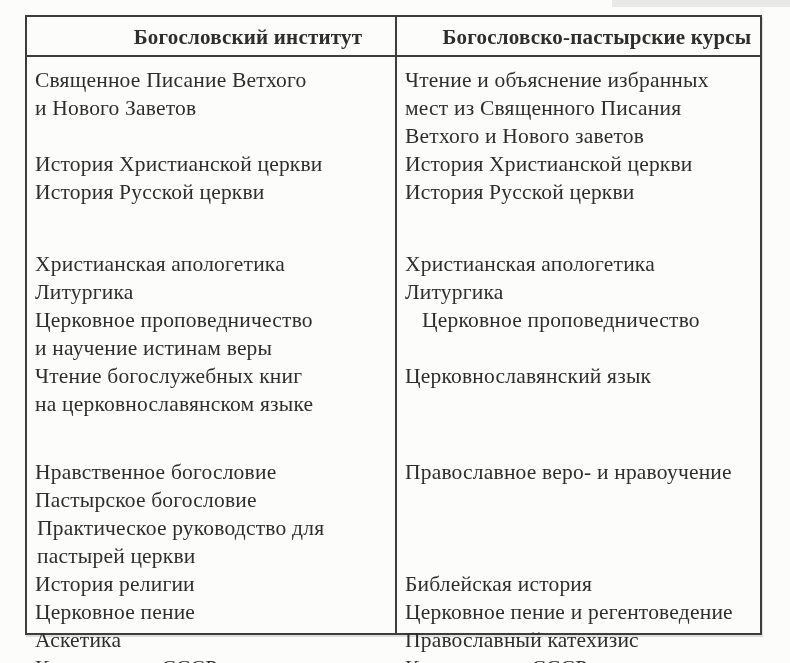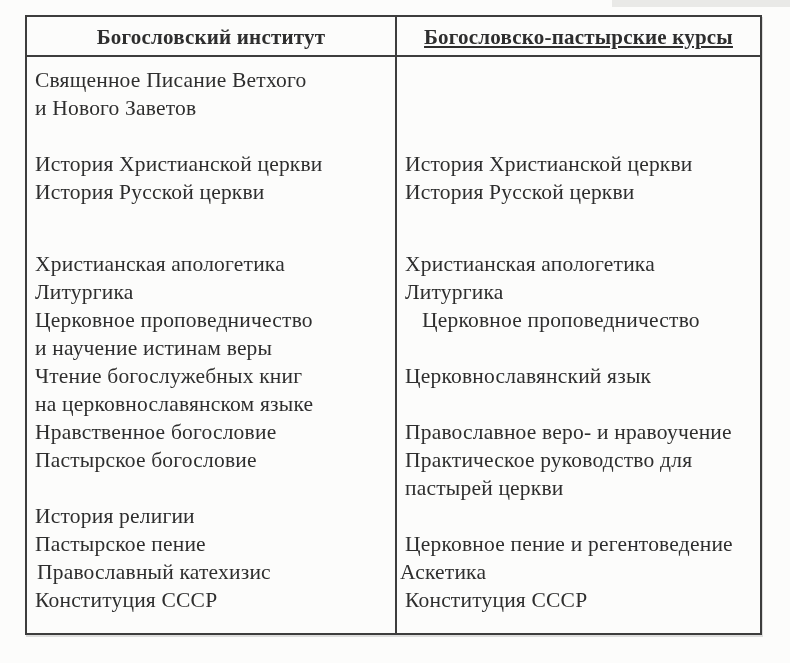--- a/index.html
+++ b/index.html
@@ -24,29 +24,29 @@
     position:absolute; left:25px; top:15px; width:737px; height:620px;
     border:2px solid var(--line);
     background:var(--paper);
     box-shadow:1px 2px 0 rgba(0,0,0,0.12);
   }
   .divider{
     position:absolute; left:368px; top:0; bottom:0; width:2px;
     background:var(--line);
   }
   .thead{
-    display:flex; height:40px; border-bottom:2px solid var(--line);
+    display:flex; height:40px; border-bottom:2px solid var(--line);padding-left:37px;
   }
   .th{
     display:flex; align-items:center; justify-content:center;
     font-weight:bold; font-size:21px; letter-spacing:.2px;
     padding-top:2px;
   }
   .th.left{ width:368px; }
-  .th.right{ flex:1; margin-left:2px;text-decoration:underline; }
+  .th.right{ flex:1; margin-left:2px; }
   .tbody{ padding-top:9px; }
   .tr{ display:flex; }
   .td{
     font-size:21.5px; line-height:28px; letter-spacing:.2px;
     white-space:pre-line; padding:0 8px;
   }
   .td.left{ width:368px; }
   .td.right{ flex:1; margin-left:2px; }
 </style>
 </head>
@@ -57,20 +57,23 @@
 <div class="table">
   <div class="divider"></div>
   <div class="thead">
     <div class="th left">Богословский институт</div>
     <div class="th right">Богословско-пастырские курсы</div>
   </div>
   <div class="tbody" id="tbody">
       <div class="tr" style="min-height: 84px;">
         <div class="td left">Священное Писание Ветхого
 и Нового Заветов</div>
+        <div class="td right">Чтение и объяснение избранных
+мест из Священного Писания
+Ветхого и Нового заветов</div>
       </div>
       <div class="tr" style="min-height: 28px;">
         <div class="td left">История Христианской церкви</div>
         <div class="td right">История Христианской церкви</div>
       </div>
       <div class="tr" style="min-height: 28px;">
         <div class="td left">История Русской церкви</div>
         <div class="td right">История Русской церкви</div>
       </div>
       <div class="tr" style="min-height: 28px; margin-top: 44px;">
@@ -84,38 +87,39 @@
       <div class="tr" style="min-height: 56px; gap: 17px;">
         <div class="td left">Церковное проповедничество
 и научение истинам веры</div>
         <div class="td right">Церковное проповедничество</div>
       </div>
       <div class="tr" style="min-height: 56px;">
         <div class="td left">Чтение богослужебных книг
 на церковнославянском языке</div>
         <div class="td right">Церковнославянский язык</div>
       </div>
-      <div class="tr" style="min-height: 28px;">
+      <div class="tr" style="min-height: 28px; margin-top: 40px;">
         <div class="td left">Нравственное богословие</div>
         <div class="td right">Православное веро- и нравоучение</div>
       </div>
-      <div class="tr" style="min-height: 56px;">
+      <div class="tr" style="min-height: 56px; flex-direction: column;">
         <div class="td left">Пастырское богословие</div>
         <div class="td right">Практическое руководство для
 пастырей церкви</div>
       </div>
       <div class="tr" style="min-height: 28px;">
         <div class="td left">История религии</div>
+        <div class="td right">Библейская история</div>
       </div>
       <div class="tr" style="min-height: 28px;">
-        <div class="td left">Пастырское пение</div>
+        <div class="td left">Церковное пение</div>
         <div class="td right">Церковное пение и регентоведение</div>
       </div>
       <div class="tr" style="min-height: 28px;">
+        <div class="td left">Аскетика</div>
         <div class="td right">Православный катехизис</div>
-        <div class="td left">Аскетика</div>
       </div>
       <div class="tr" style="min-height: 28px;">
         <div class="td left">Конституция СССР</div>
         <div class="td right">Конституция СССР</div>
       </div>
     </div>
 </div>
 
 </body></html>

